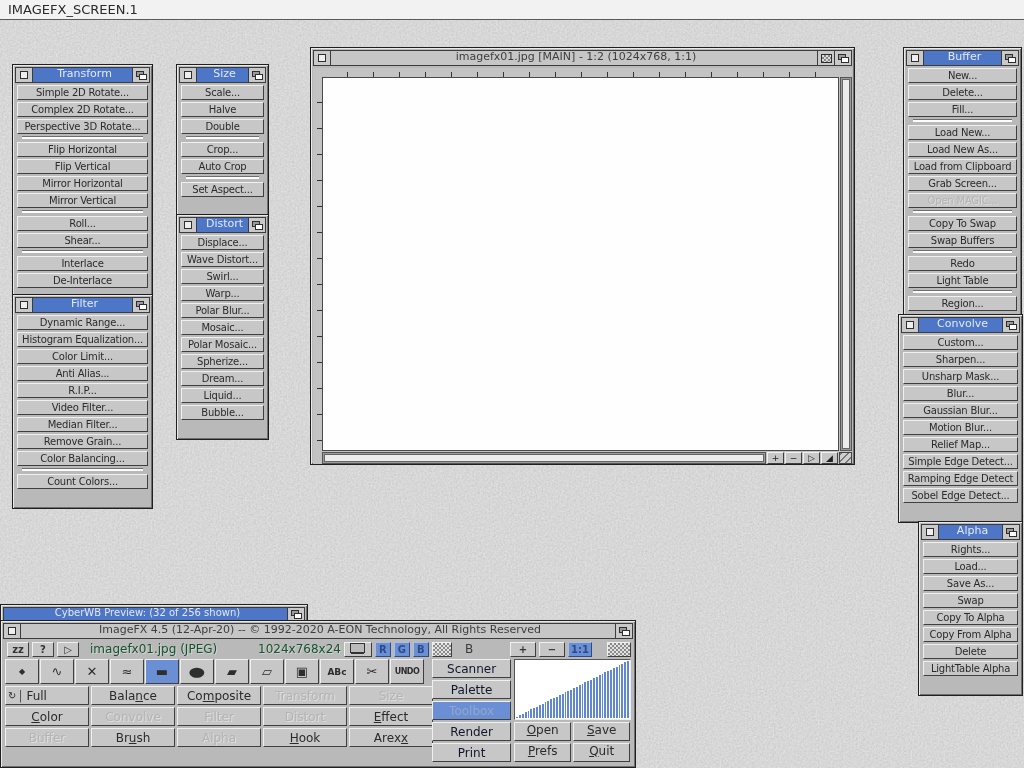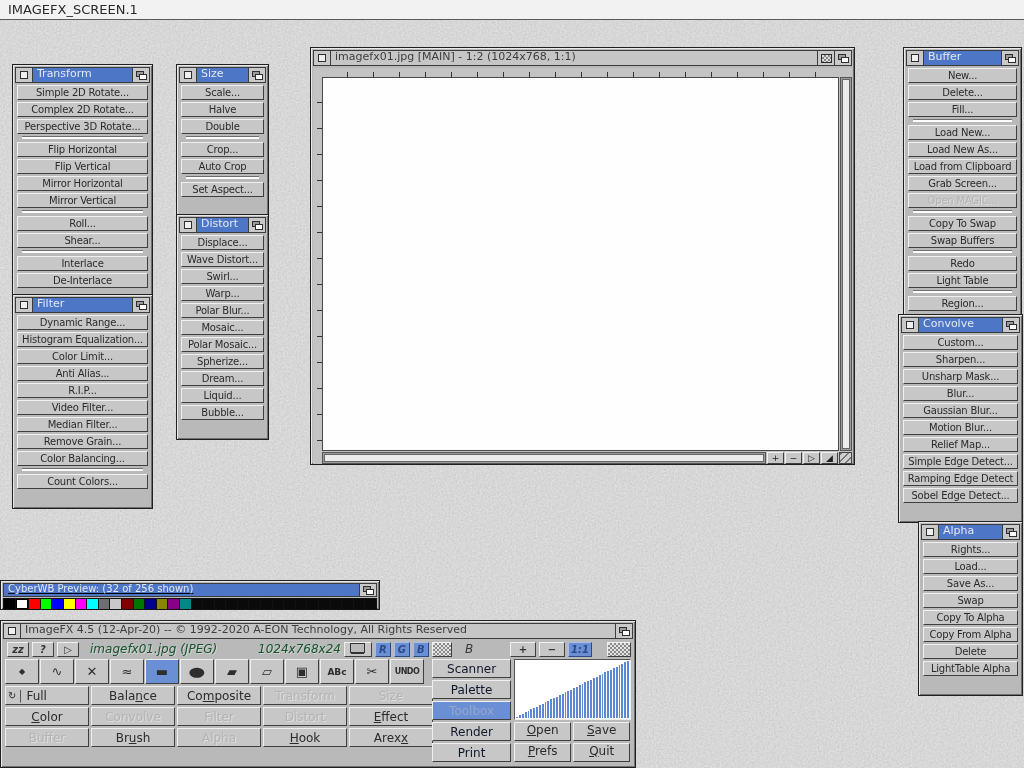--- a/index.html
+++ b/index.html
@@ -18,21 +18,21 @@
     font-size:13px;color:#2a2a2a;line-height:20px;padding-left:8px;box-sizing:border-box;
   }
 
   
   .win{
     position:absolute;z-index:2;background:#b9b9b9;
     border:1px solid #1f1f1f;
     box-shadow:inset 1px 1px 0 #e9e9e9, inset -1px -1px 0 #6f6f6f;
     padding:2px;box-sizing:border-box;
   }
-  .titlebar{display:flex;height:14px;align-items:stretch;margin-bottom:2px;border:1px solid #3c3c3c;background:#c6c6c6;}
+  .titlebar{display:flex;height:14px;align-items:stretch;margin-bottom:2px;border:1px solid #3c3c3c;background:#c6c6c6;text-align:center;}
   .title-text{flex:1;font-size:11px;line-height:12px;padding-left:4px;white-space:nowrap;overflow:hidden;}
   .tbar-blue{background:#4d76c6;color:#e3e8f4;}
   .tbar-gray{background:#c6c6c6;color:#3d3d3d;}
   .gad{width:16px;display:flex;align-items:center;justify-content:center;background:#c9c9c9;flex:0 0 auto;}
   .gad.left{border-right:1px solid #3c3c3c;}
   .gad.right{border-left:1px solid #3c3c3c;}
   .close-box{display:block;width:6px;height:6px;border:1px solid #2e2e2e;background:#efefef;}
   .depth-box{display:block;position:relative;width:11px;height:9px;}
   .depth-box::before{content:"";position:absolute;left:0;top:0;width:6px;height:4px;border:1px solid #2e2e2e;background:#9a9a9a;}
   .depth-box::after{content:"";position:absolute;left:3px;top:3px;width:6px;height:4px;border:1px solid #2e2e2e;background:#fdfdfd;}
@@ -65,30 +65,30 @@
   .vscroll{position:absolute;right:0;top:9px;bottom:13px;width:12px;background:#9b9b9b;border:1px solid #555;box-sizing:border-box;}
   .thumb-v{position:absolute;left:1px;right:1px;top:1px;bottom:1px;background:#ececec;border:1px solid #666;}
   .hscroll{position:absolute;left:9px;bottom:0;right:86px;height:12px;background:#9b9b9b;border:1px solid #555;box-sizing:border-box;}
   .thumb-h{position:absolute;left:1px;right:1px;top:1px;bottom:1px;background:#ececec;border:1px solid #666;}
   .img-btns{position:absolute;right:0;bottom:0;height:12px;display:flex;gap:1px;}
   .ibtn{width:17px;height:12px;box-sizing:border-box;background:#c7c7c7;border:1px solid;border-color:#f0f0f0 #3f3f3f #3f3f3f #f0f0f0;
     font-size:9px;line-height:10px;text-align:center;color:#222;}
   .size-gad{width:13px;height:12px;background:repeating-linear-gradient(135deg,#777 0 2px,#cfcfcf 2px 5px);border:1px solid #444;box-sizing:border-box;}
 
   
-  #palette-win{left:0;top:580px;width:380px;height:30px;text-decoration:underline;}
+  #palette-win{left:0;top:604px;width:308px;height:30px;}
   #palette-win .titlebar{height:12px;margin-bottom:1px;}
   #palette-win .title-text{font-size:10px;line-height:10px;}
   .swatch-row{display:flex;gap:1px;background:#111;padding:1px;height:10px;}
   .swatch{flex:1;}
   .swatch.sel{outline:1px dashed #fff;outline-offset:-2px;border:1px solid #000;box-sizing:border-box;}
 
   
   #toolbar-win{left:0;top:620px;width:636px;height:148px;}
-  .info-row{display:flex;align-items:center;gap:3px;margin:2px 2px 2px 4px;height:16px;font-style:italic;}
+  .info-row{display:flex;align-items:center;gap:3px;margin:2px 2px 2px 4px;height:16px;}
   .sbtn{height:15px;min-width:22px;box-sizing:border-box;background:#c7c7c7;border:1px solid;border-color:#f0f0f0 #3f3f3f #3f3f3f #f0f0f0;
     font-size:10px;font-weight:bold;line-height:13px;text-align:center;color:#333;padding:0 2px;}
   .ghost-text{font-size:12px;color:#14532d;text-shadow:1px 1px 0 #d2d2d2;white-space:nowrap;}
   .fname{margin-left:8px;width:165px;overflow:hidden;}
   .mon-icon{display:inline-block;width:13px;height:8px;border:1px solid #333;background:#bbb;box-shadow:0 2px 0 -1px #333;}
   .rgb{width:16px;min-width:16px;background:#6a8fd4;color:#2c4a86;border-color:#a9bde6 #2c4a86 #2c4a86 #a9bde6;}
   .checker-btn{width:20px;min-width:20px;background-image:
      linear-gradient(45deg,#8a8a8a 25%,transparent 25%,transparent 75%,#8a8a8a 75%),
      linear-gradient(45deg,#8a8a8a 25%,#e4e4e4 25%,#e4e4e4 75%,#8a8a8a 75%);
      background-size:4px 4px;background-position:0 0,2px 2px;}

